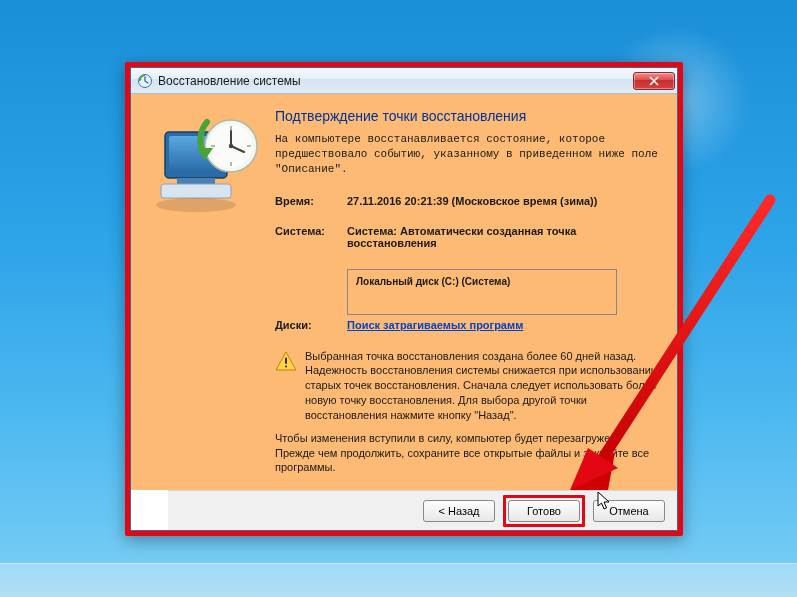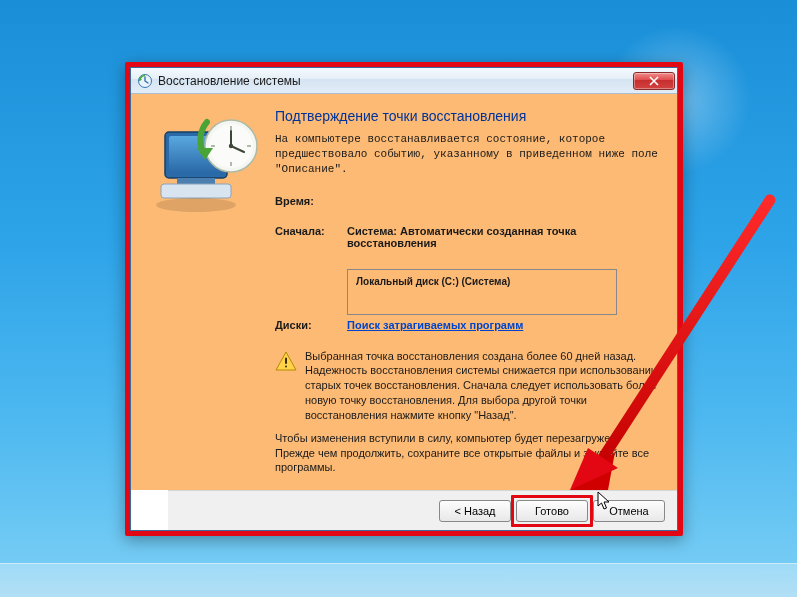--- a/index.html
+++ b/index.html
@@ -63,21 +63,21 @@
   }
   .link { color: #0044cc; text-decoration: underline; cursor: pointer; }
   .warn-row { display: flex; gap: 8px; margin: 8px 0 8px 0; }
   .warn-icon { width: 22px; flex: 0 0 22px; padding-top: 2px; }
   .warn-text { flex: 1; line-height: 1.35; }
   .para { margin: 8px 0; line-height: 1.35; }
   .button-row {
     flex: 0 0 40px; height: 40px; background: #f0f0f0;
     border-top: 1px solid #d6d6d6;
     display: flex; align-items: center; justify-content: flex-end;
-    padding: 0 12px;  margin-left: 37px;
+    padding: 0 12px; gap: 8px; margin-left: 37px;
   }
   .btn {
     min-width: 72px; height: 22px; padding: 0 12px;
     background: linear-gradient(to bottom, #fdfdfd, #e8e8e8);
     border: 1px solid #888; border-radius: 3px;
     font-size: 11px; font-family: inherit; cursor: pointer;
     display: inline-flex; align-items: center; justify-content: center;
   }
   .finish-hi {
     display: inline-block; border: 3px solid #e30613; padding: 2px; border-radius: 1px;
@@ -149,23 +149,24 @@
           <path d="M50 36 L58 48 L66 36 Z" fill="#4aa336"></path>
         </svg>
       </div>
 
       <div class="main-col">
         <div class="h1">Подтверждение точки восстановления</div>
         <p class="intro">На компьютере восстанавливается состояние, которое предшествовало событию, указанному в приведенном ниже поле "Описание".</p>
 
         <div class="kv">
           <div class="k">Время:</div>
+          <div class="v">27.11.2016 20:21:39 (Московское время (зима))</div>
         </div>
         <div class="kv">
-          <div class="k">Сначала:</div>
+          <div class="k">Система:</div>
           <div class="v">Система: Автоматически созданная точка восстановления</div>
         </div>
         <div class="kv" style="align-items:flex-end;">
           <div class="k">Диски:</div>
           <div class="v">
             <div class="disks-box">
               <span>Локальный диск (C:) (Система)</span>
             </div>
             <span class="link">Поиск затрагиваемых программ</span>
           </div>

